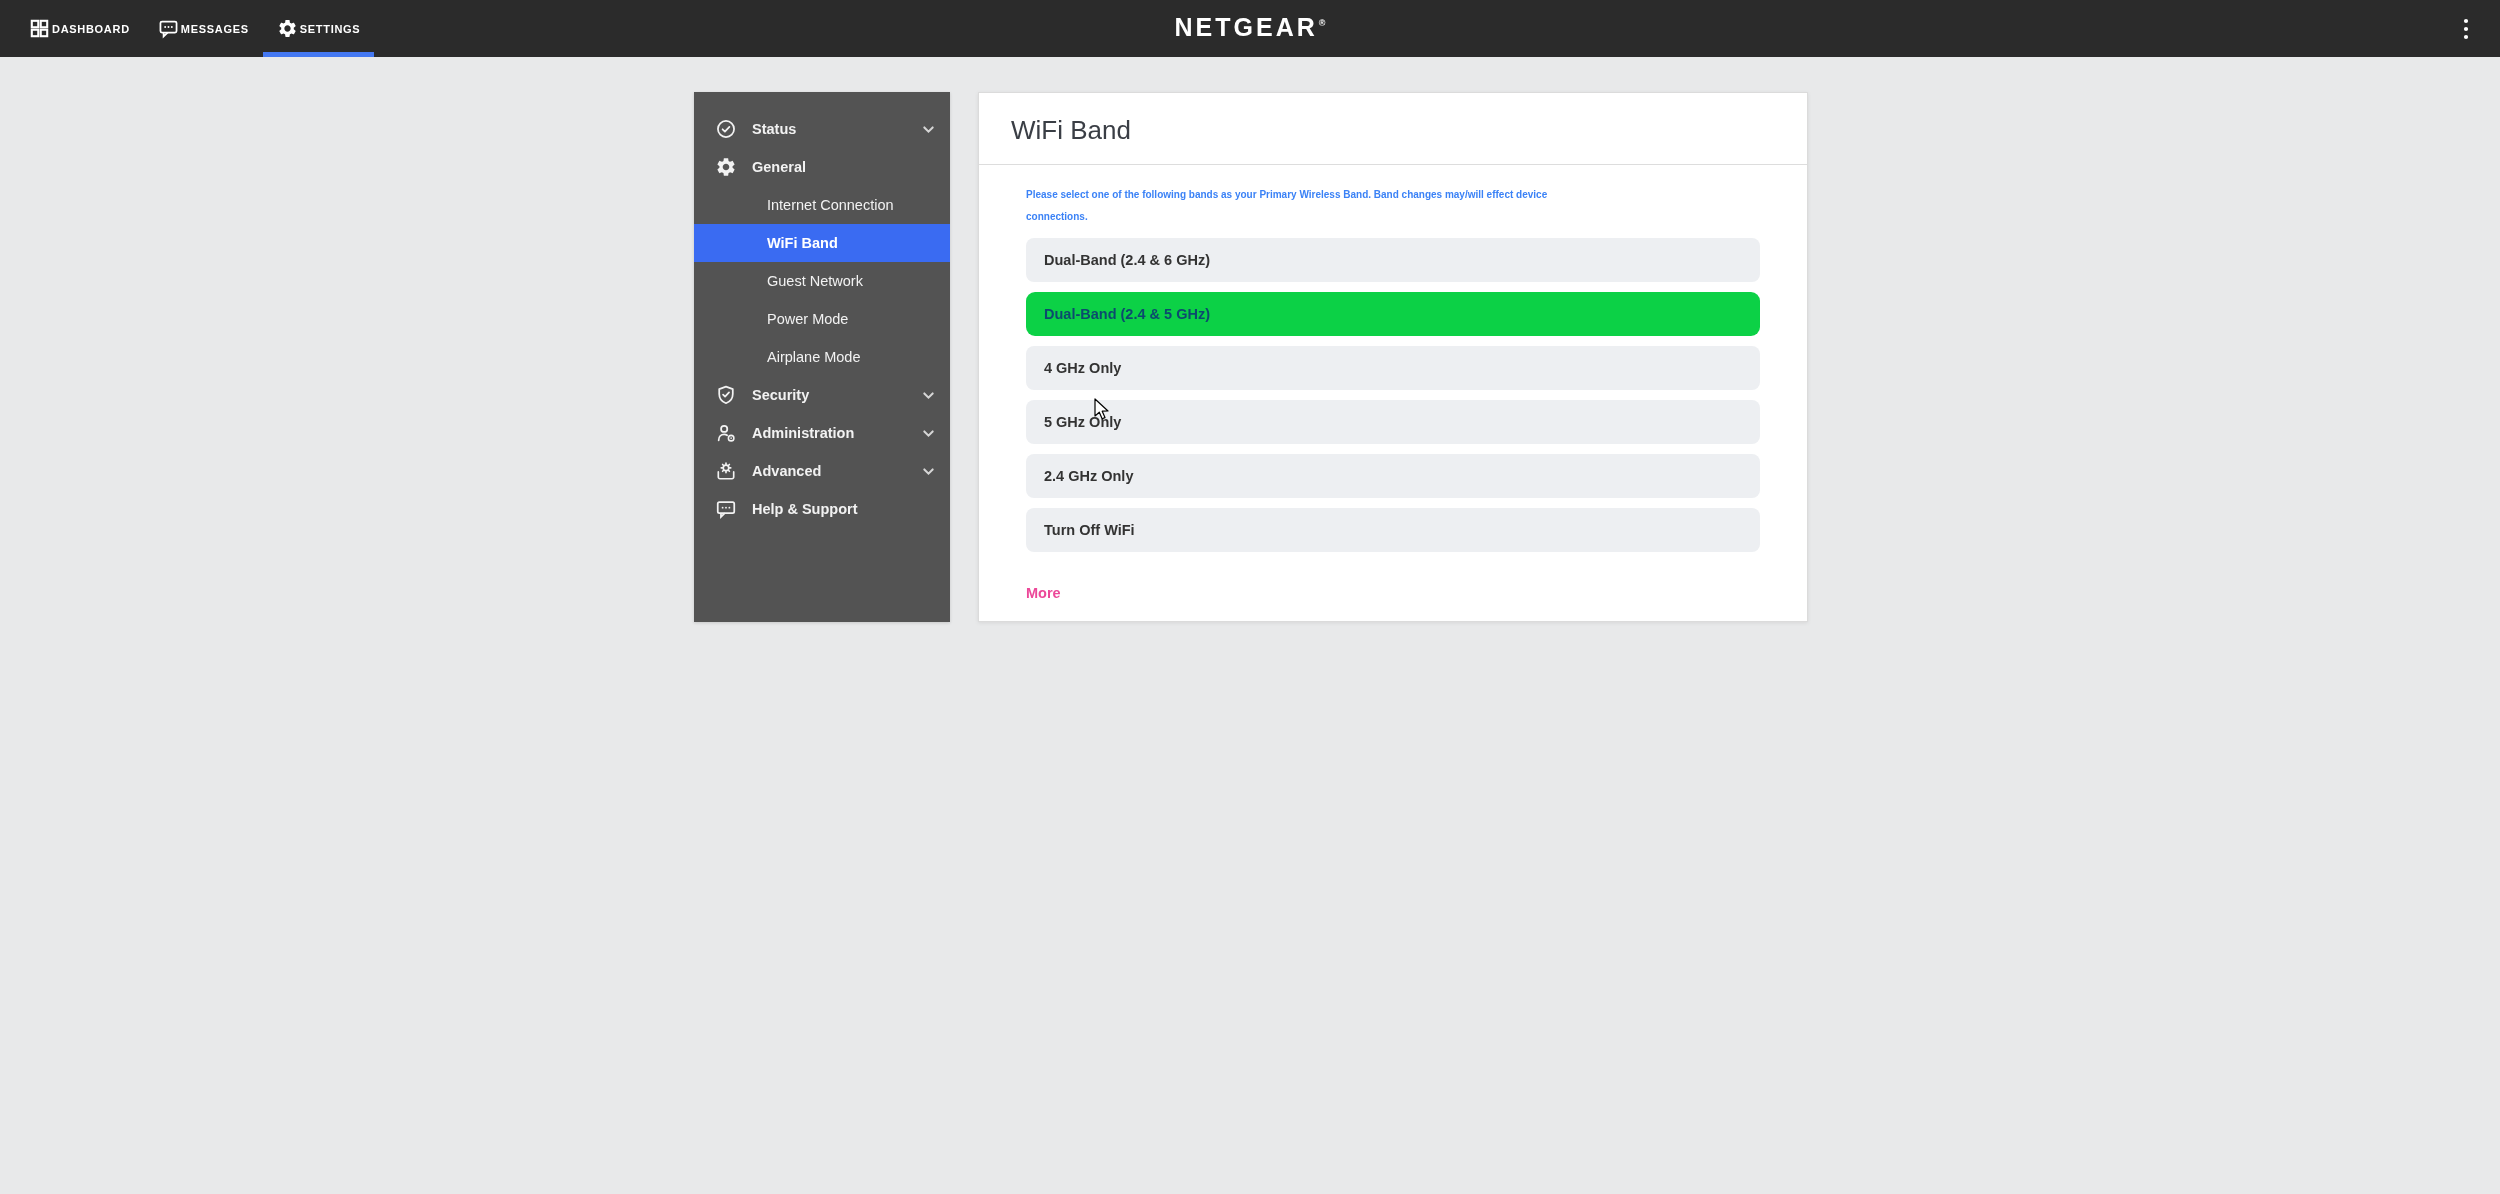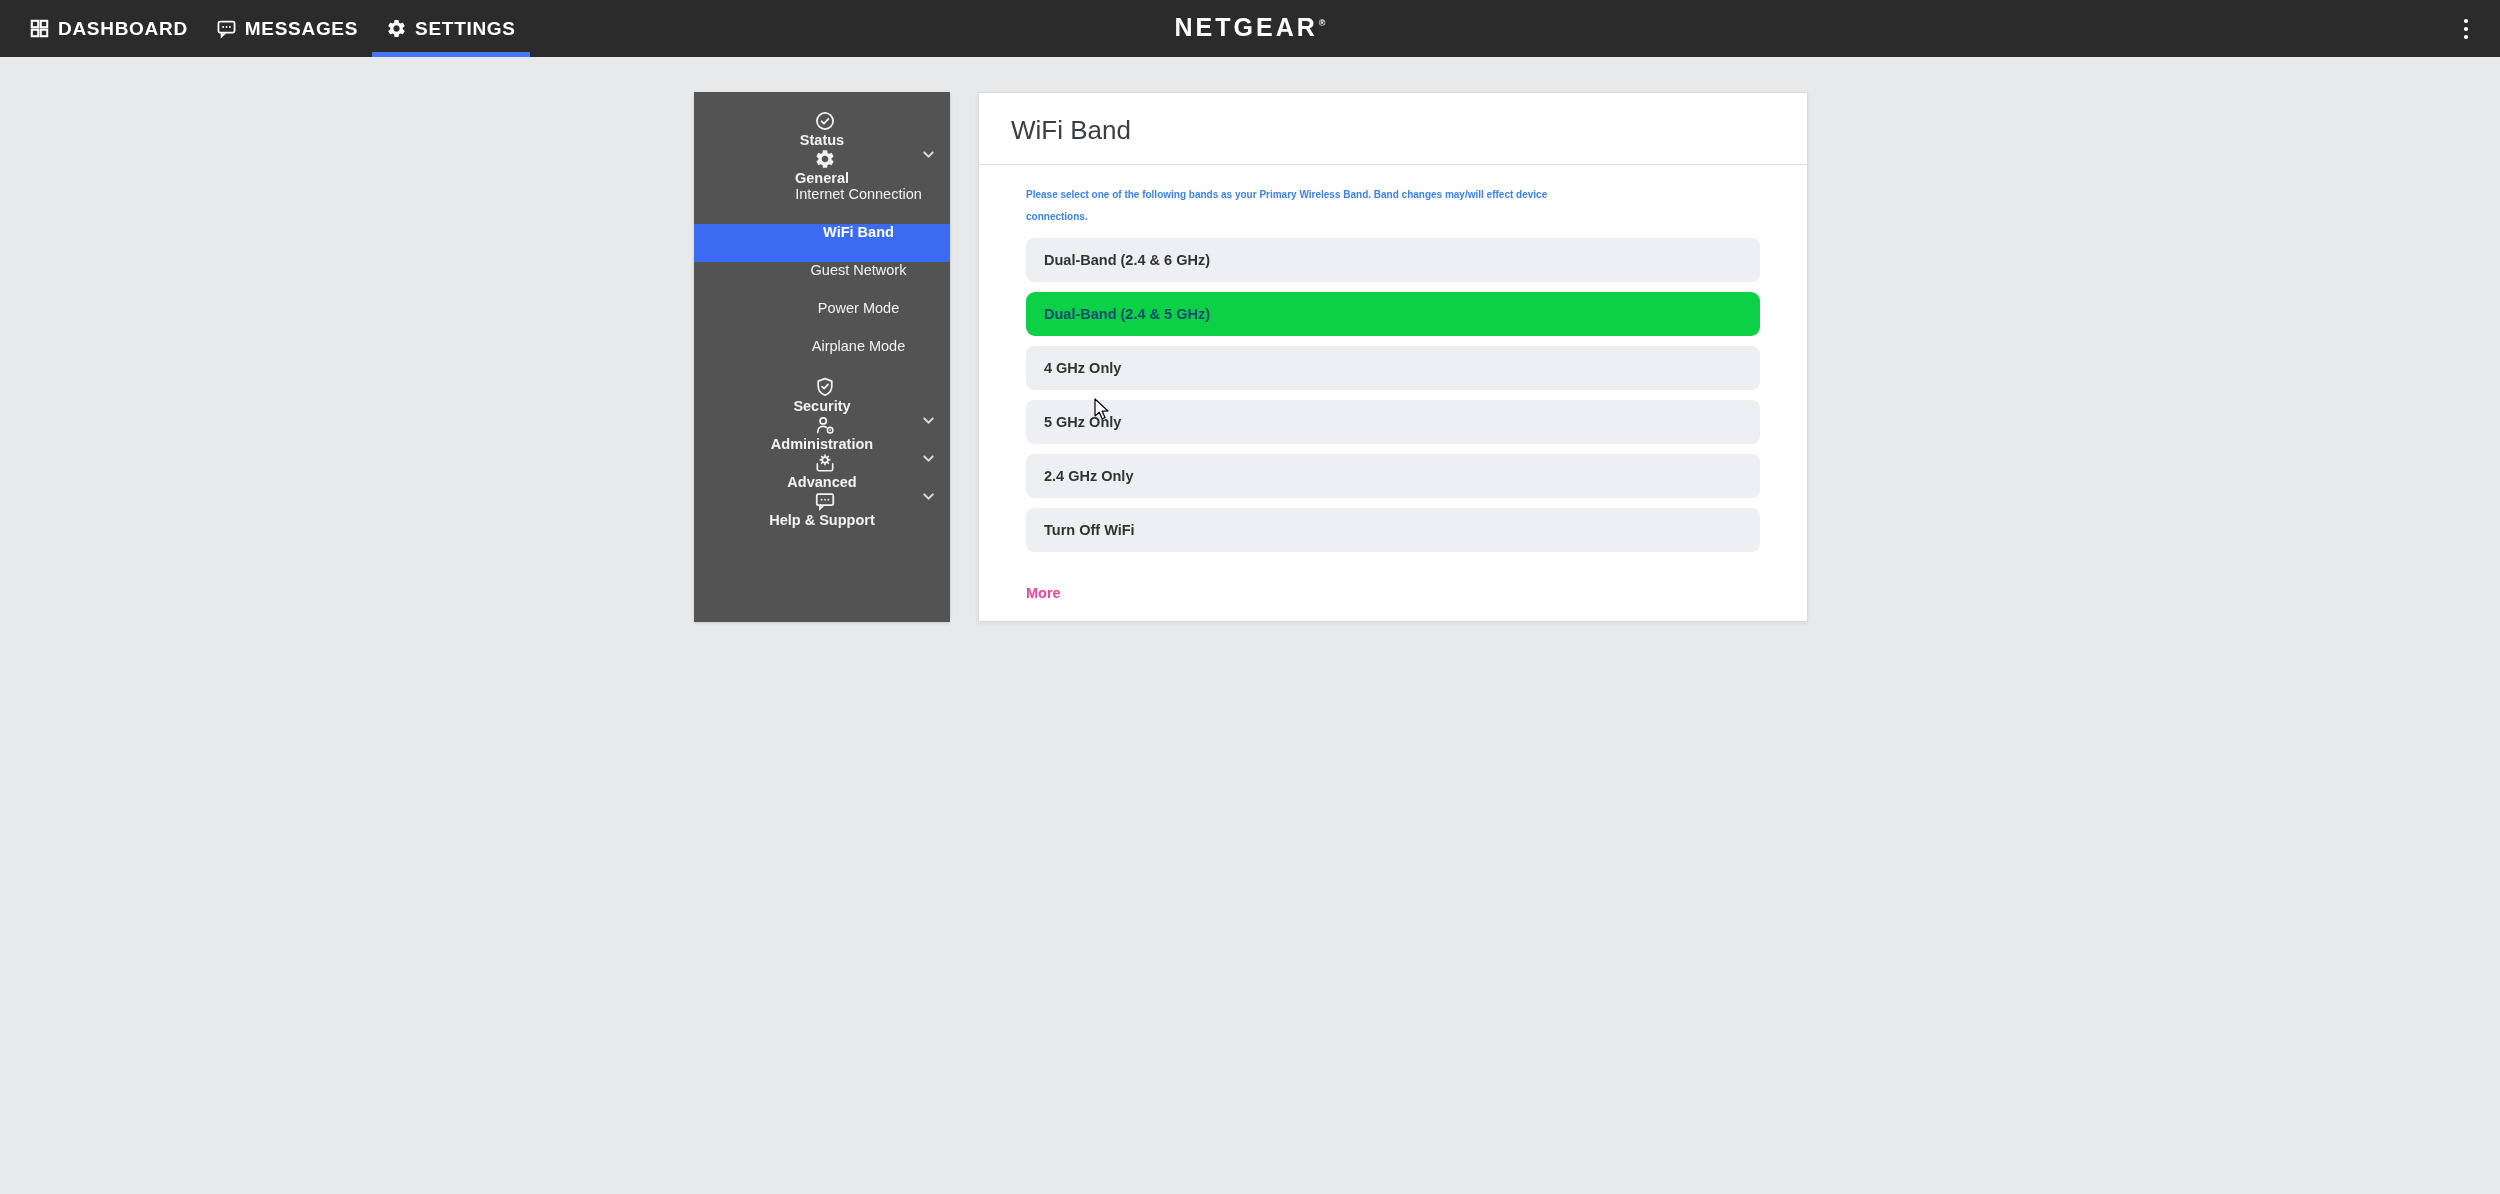--- a/index.html
+++ b/index.html
@@ -15,23 +15,23 @@
 
   
   .topnav {
     position: absolute; left: 0; top: 0; right: 0;
     height: 57px; background: #2b2b2b;
     display: flex; align-items: stretch;
   }
   .tabs { display: flex; margin-left: 15px; }
   .tab {
     position: relative;
-    display: flex; align-items: center; gap: 8px;
+    display: flex; align-items: center; gap: 2px;
     padding: 0 14px;
-    color: #ffffff; font-size: 19px; font-weight: 700; letter-spacing: .7px;
+    color: #ffffff; font-size: 11px; font-weight: 700; letter-spacing: .7px;
     cursor: pointer; white-space: nowrap;
   }
   .tab svg { width: 21px; height: 21px; display: block; }
   .tab.active::after {
     content: ""; position: absolute; left: 0; right: 0; bottom: 0;
     height: 5px; background: #4478f2;
   }
   .logo {
     position: absolute; left: 50%; top: 50%; transform: translate(-50%, -54%);
     color: #ffffff; font-size: 25px; font-weight: 800; letter-spacing: 3px;
@@ -47,21 +47,21 @@
   
   .content { position: absolute; left: 694px; top: 92px; display: flex; gap: 28px; }
 
   
   .sidebar {
     width: 256px; background: #535353; padding: 18px 0 8px;
     box-shadow: 0 1px 3px rgba(0,0,0,.15);
   }
   .s-item {
     height: 38px; display: flex; align-items: center;
-    color: #f2f2f2; font-size: 14.5px; cursor: pointer; flex-direction: column;
+    color: #f2f2f2; font-size: 14.5px; cursor: pointer;
   }
   .s-icon { width: 22px; height: 22px; margin-left: 21px; margin-right: 15px; flex: 0 0 auto; }
   .s-icon svg { width: 22px; height: 22px; display: block; }
   .s-label { font-weight: 700; }
   .s-chev { margin-left: auto; margin-right: 15px; width: 13px; height: 13px; }
   .s-chev svg { width: 13px; height: 13px; display: block; }
   .s-item.sub { padding-left: 73px; }
   .s-item.sub .s-label { font-weight: 400; }
   .s-item.sub.selected { background: #3a6bf2; }
   .s-item.sub.selected .s-label { font-weight: 700; color: #ffffff; }

